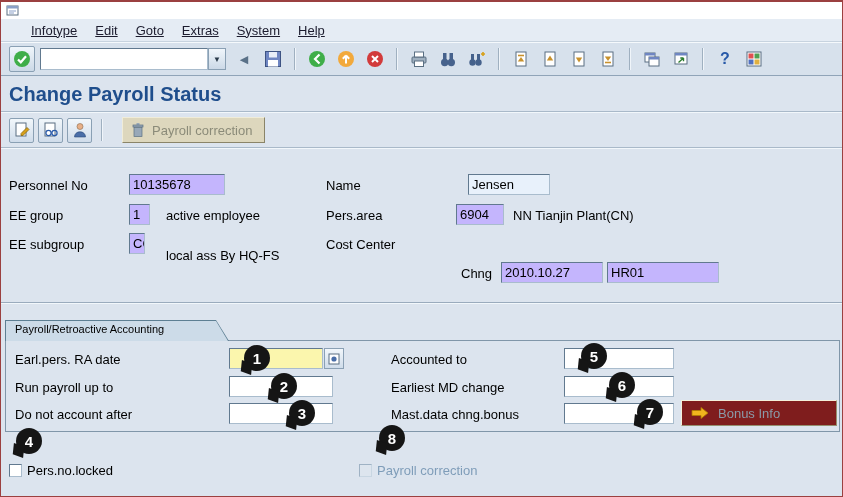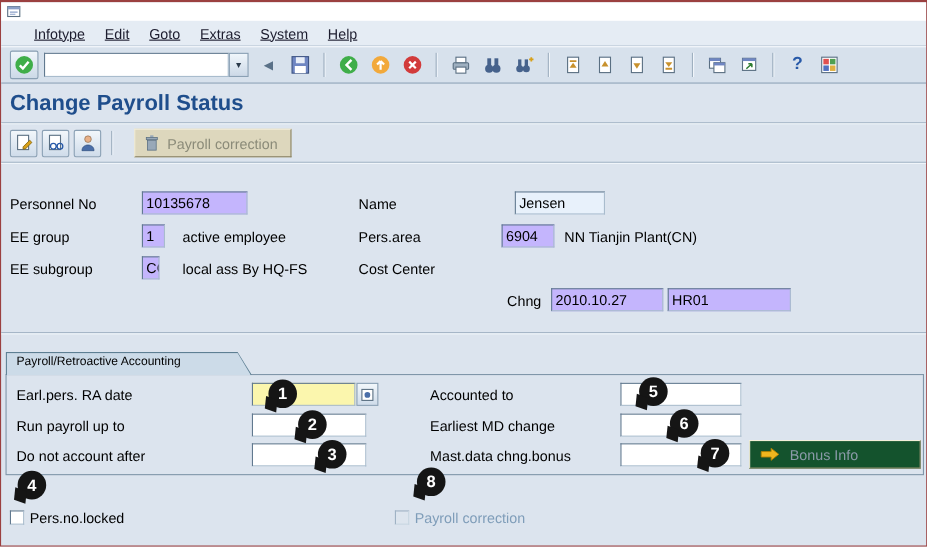--- a/index.html
+++ b/index.html
@@ -58,21 +58,21 @@
     background:#5d7f93; clip-path:polygon(0 0, calc(100% - 13px) 0, 100% 100%, 0 100%); z-index:2; }
   .tab-inner { position:absolute; left:1px; top:1px; right:1px; bottom:0; background:#ccdbe8;
     clip-path:polygon(0 0, calc(100% - 12px) 0, 100% 100%, 0 100%);
     font-size:11px; color:#000; padding:2px 9px; white-space:nowrap; }
   .gbox { position:absolute; left:4px; top:338px; width:835px; height:92px; border:1px solid #8096a9; }
   
   .mc-btn { position:absolute; width:20px; height:21px; background:linear-gradient(#f2f7fb,#cfdcea);
     border:1px solid #8aa0b4; display:flex; align-items:center; justify-content:center; padding:0; }
   
   .bonus-btn { position:absolute; left:680px; top:398px; width:156px; height:26px;
-    background:#14532d; border:1px solid; border-color:#f4f0da #94906f #94906f #f4f0da;
+    background:#7f1d1d; border:1px solid; border-color:#f4f0da #94906f #94906f #f4f0da;
     color:#8a9aa8; font-size:13px; display:flex; align-items:center; gap:8px; padding:0 8px;
     font-family:"Liberation Sans", sans-serif; }
   
   .cb { position:absolute; width:13px; height:13px; background:#fff; border:1px solid;
     border-color:#61798f #a9bccd #a9bccd #61798f; appearance:none; -webkit-appearance:none; }
   .cb.disabled { background:#dde5ee; border-color:#9fb2c4 #c8d6e2 #c8d6e2 #9fb2c4; }
   
   .marker { position:absolute; width:26px; height:26px; background:#151515; border-radius:50%;
     display:flex; align-items:center; justify-content:center; z-index:10; }
   .marker::before { content:""; position:absolute; width:11px; height:11px; background:#151515;
@@ -269,21 +269,21 @@
 
   <span class="lbl" style="left:8px; top:206px;">EE group</span>
   <div class="fld" style="left:128px; top:202px; width:21px;">1</div>
   <span class="lbl" style="left:165px; top:206px;">active employee</span>
   <span class="lbl" style="left:325px; top:206px;">Pers.area</span>
   <div class="fld" style="left:455px; top:202px; width:48px;">6904</div>
   <span class="lbl" style="left:512px; top:206px;">NN Tianjin Plant(CN)</span>
 
   <span class="lbl" style="left:8px; top:235px;">EE subgroup</span>
   <div class="fld" style="left:128px; top:231px; width:16px;">CC</div>
-  <span class="lbl" style="left:165px; top:235px;">local ass By HQ-FS</span>
+  <span class="lbl" style="left:165px; top:246px;">local ass By HQ-FS</span>
   <span class="lbl" style="left:325px; top:235px;">Cost Center</span>
 
   <span class="lbl" style="left:460px; top:264px;">Chng</span>
   <div class="fld" style="left:500px; top:260px; width:102px;">2010.10.27</div>
   <div class="fld" style="left:606px; top:260px; width:112px;">HR01</div>
 
   <div class="hline" style="top:300px;"></div>
 
   <div class="tab">
     <div class="tab-inner">Payroll/Retroactive Accounting</div>

